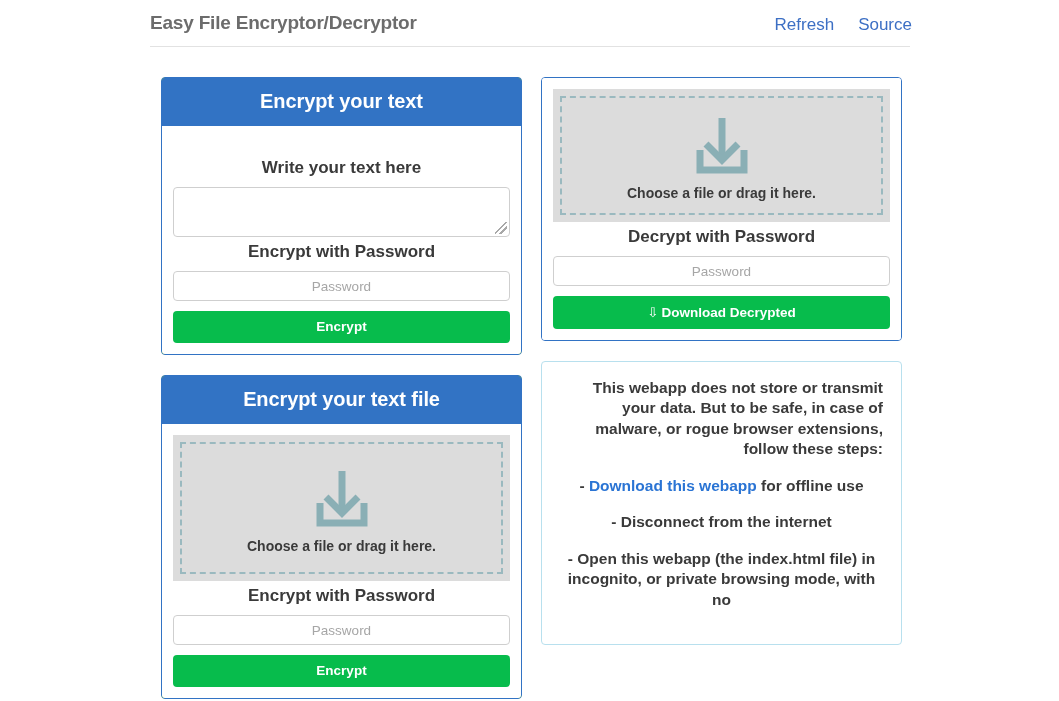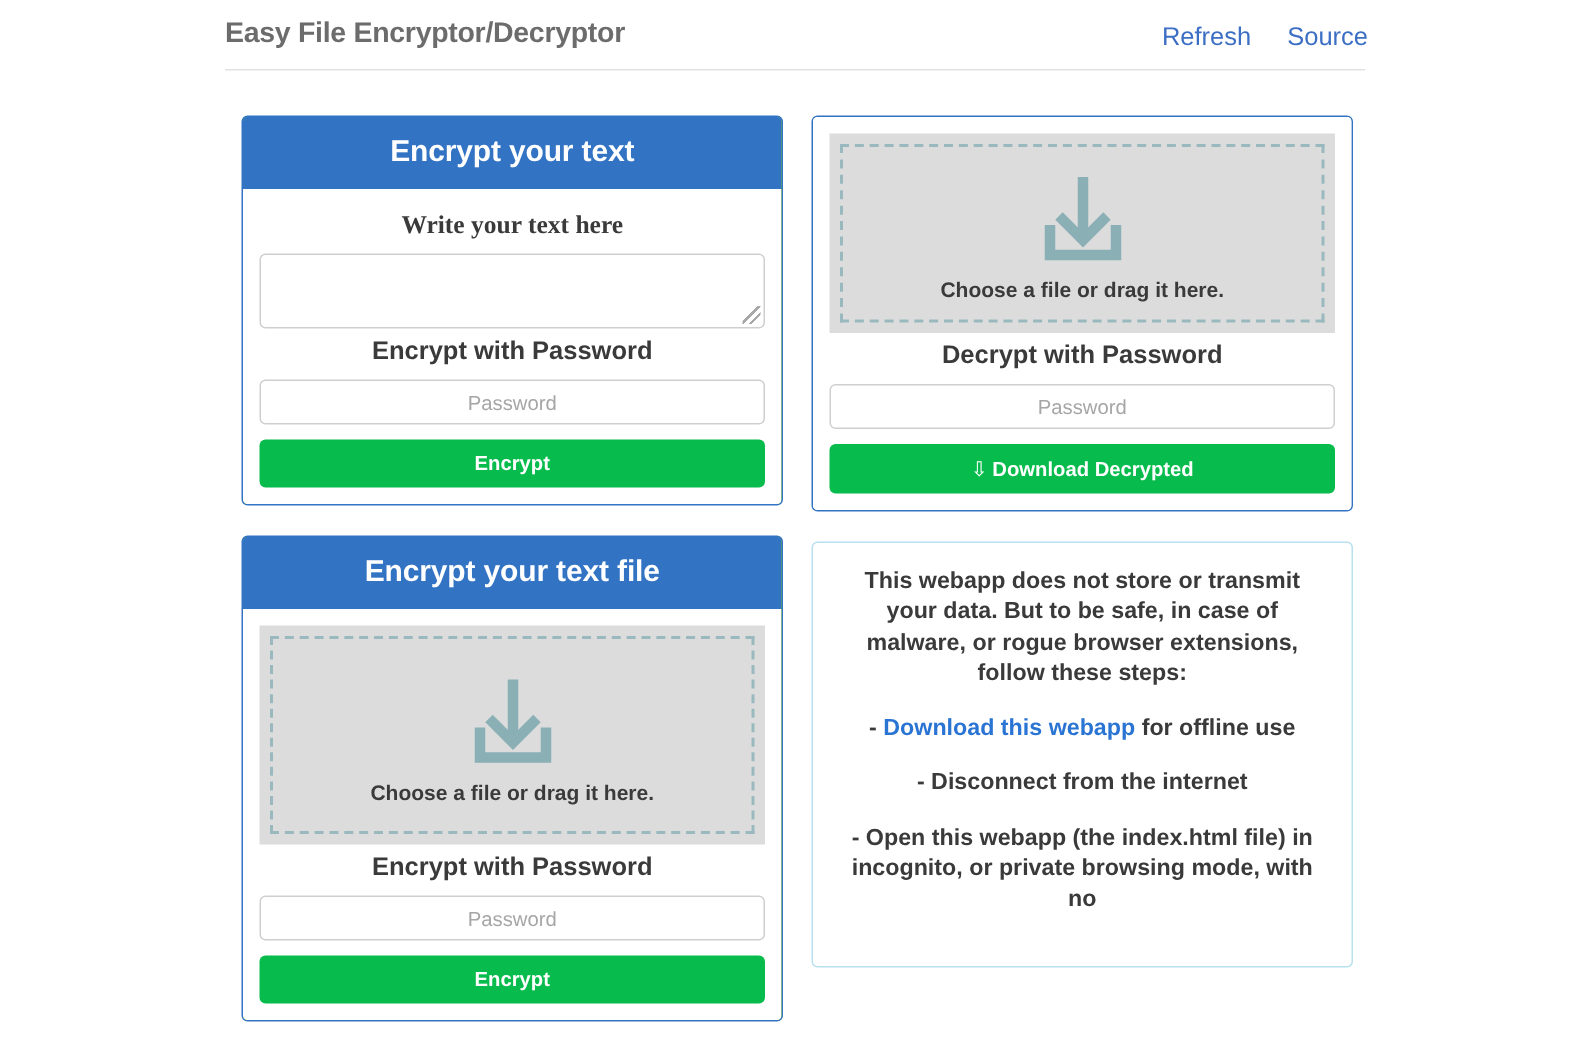--- a/index.html
+++ b/index.html
@@ -68,33 +68,33 @@
     border-bottom: 1px solid #c9e5f2;
   }
   .panel-info-body {
     padding: 16px 18px 18px;
     text-align: center;
     color: #3a3a3a;
     font-size: 15.5px;
     font-weight: bold;
     line-height: 1.32;
   }
-  .info-para { margin: 0 0 16px; }
+  .info-para { margin: 0 0 16px; text-align: right; }
   .info-step { margin: 0 0 16px; }
   .info-link { color: #2a74d4; text-decoration: none; cursor: pointer; }
 
   
   .field-label {
     text-align: center;
     font-size: 17px;
     font-weight: bold;
     color: #3a3a3a;
     margin: 5px 0 9px;
   }
-  .field-label.tight { margin-top: 3px; font-family: Liberation Serif, serif; }
+  .field-label.tight { margin-top: 21px; }
 
   .textarea-box {
     width: 100%;
     height: 50px;
     border: 1px solid #cfcfcf;
     border-radius: 4px;
     background: #fff;
     position: relative;
   }
   .resize-grip {

